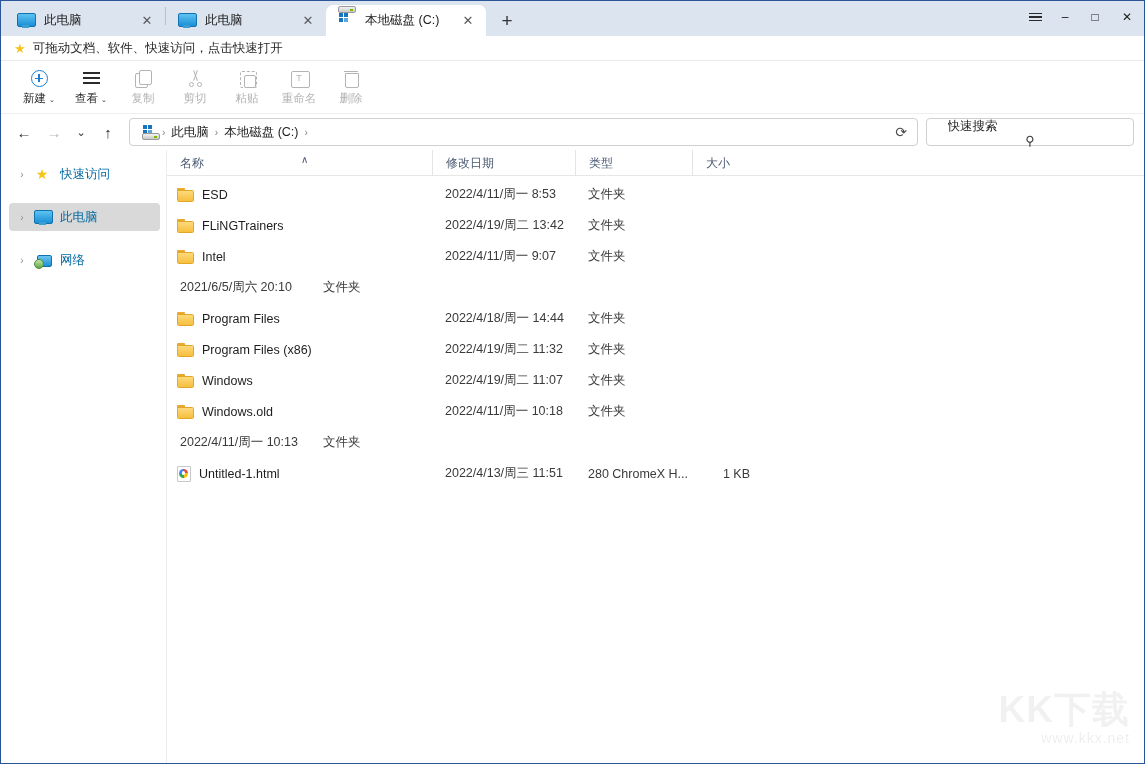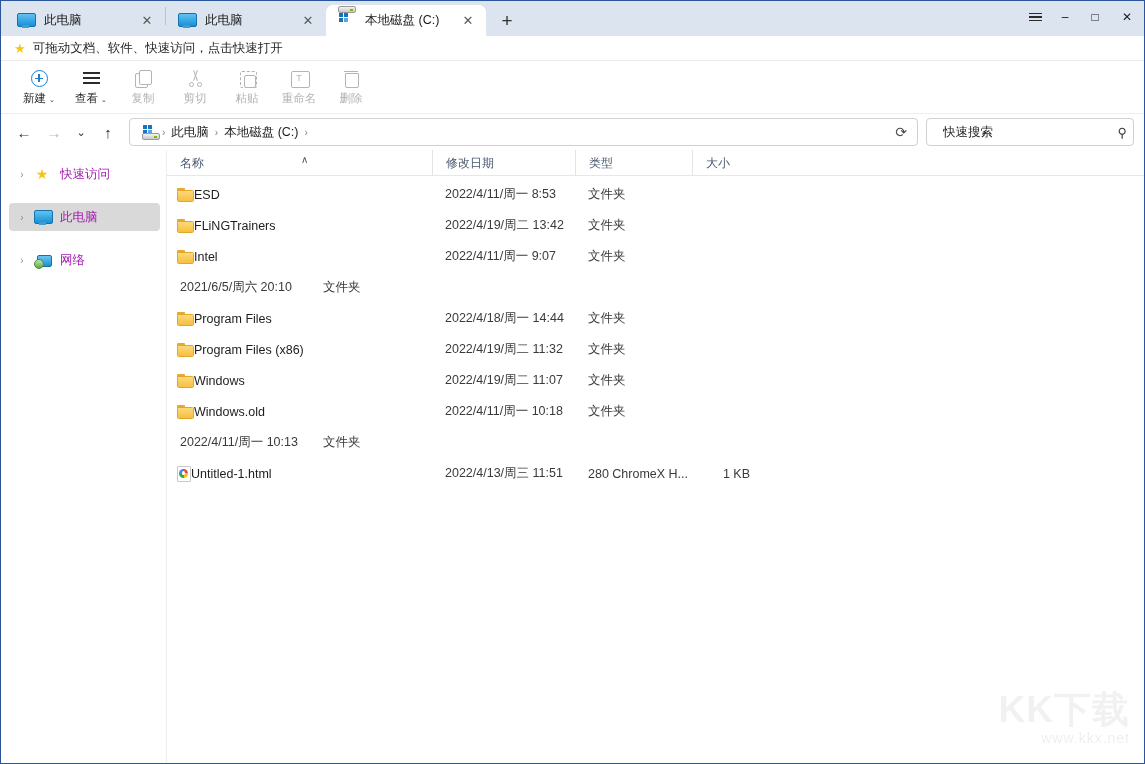--- a/index.html
+++ b/index.html
@@ -170,21 +170,21 @@
   }
   .crumbs { display: flex; align-items: center; flex: 1 1 auto; overflow: hidden; }
   .crumb { font-size: 12.5px; color: #1d1d1d; padding: 2px 4px; white-space: nowrap; }
   .crumb-sep { color: #808080; font-size: 10px; padding: 0 2px; }
   .refresh {
     width: 28px; height: 26px; display: flex; align-items: center; justify-content: center;
     color: #4a4a4a; font-size: 14px;
   }
   .searchbox {
     width: 208px; height: 28px; border: 1px solid #d0d0d0; border-radius: 4px;
-    display: flex; align-items: center; padding: 0 6px 0 16px; background: #fff;
+    display: flex; align-items: center; padding: 0 6px 0 2px; background: #fff; flex-direction: column;
   }
   .searchbox input {
     flex: 1 1 auto; border: none; outline: none; font-size: 12.5px; color: #1d1d1d;
     font-family: inherit; background: transparent;
   }
   .searchbox input::placeholder { color: #222; }
   .search-ico { color: #3a3a3a; font-size: 13px; margin-left: 4px; }
 
   
   .body { flex: 1 1 auto; display: flex; min-height: 0; background: #ffffff; }
@@ -201,21 +201,21 @@
     display: flex; align-items: center; border-radius: 4px;
     padding-left: 2px;
   }
   .nav-item + .nav-item { margin-top: 15px; }
   .nav-item.selected { background: #d9d9d9; }
   .nav-chev {
     width: 22px; flex: 0 0 22px; text-align: center;
     color: #8d8d8d; font-size: 10px;
   }
   .nav-ico { width: 18px; flex: 0 0 18px; margin-right: 9px; display: flex; align-items: center; justify-content: center; }
-  .nav-label { font-size: 12.5px; color: #a21caf; }
+  .nav-label { font-size: 12.5px; color: #0369a1; }
   .ico-star { color: #f5c518; font-size: 14px; line-height: 1; }
   .ico-net { width: 17px; height: 15px; position: relative; }
   .ico-net::before {
     content:""; position:absolute; left:3px; top:2px; width:13px; height:10px;
     background: linear-gradient(#6cc6f0, #1d8fd4); border:1px solid #1272ad; border-radius:2px;
   }
   .ico-net::after {
     content:""; position:absolute; left:0; top:6px; width:8px; height:8px; border-radius:50%;
     background: linear-gradient(#bfe6b0, #62a743); border:1px solid #4e8a36;
   }
@@ -244,21 +244,21 @@
   .rows { flex: 1 1 auto; overflow: hidden; padding-top: 3px; }
   .row {
     height: 31px; display: flex; align-items: center;
     font-size: 12.5px; color: #1d1d1d;
   }
   .cell { padding-left: 13px; white-space: nowrap; overflow: hidden; }
   .cell.c-name { width: 265px; flex: 0 0 265px; display: flex; align-items: center; padding-left: 10px; }
   .cell.c-date { width: 143px; flex: 0 0 143px; color: #3a3a3a; }
   .cell.c-type { width: 117px; flex: 0 0 117px; color: #3a3a3a; }
   .cell.c-size { width: 77px; flex: 0 0 77px; color: #3a3a3a; text-align: right; padding-left: 0; padding-right: 19px; }
-  .fname { margin-left: 0; }
+  .fname { margin-left: 8px; }
 
   
   .ico-folder { width: 17px; height: 14px; position: relative; flex: 0 0 17px; }
   .ico-folder .tab-f {
     position: absolute; left: 0; top: 0; width: 8px; height: 3px;
     background: #e8a92c; border-radius: 1px 1px 0 0;
   }
   .ico-folder .bd {
     position: absolute; left: 0; top: 2.5px; width: 17px; height: 11.5px;
     background: linear-gradient(#fdd97a, #f6bf3f);

